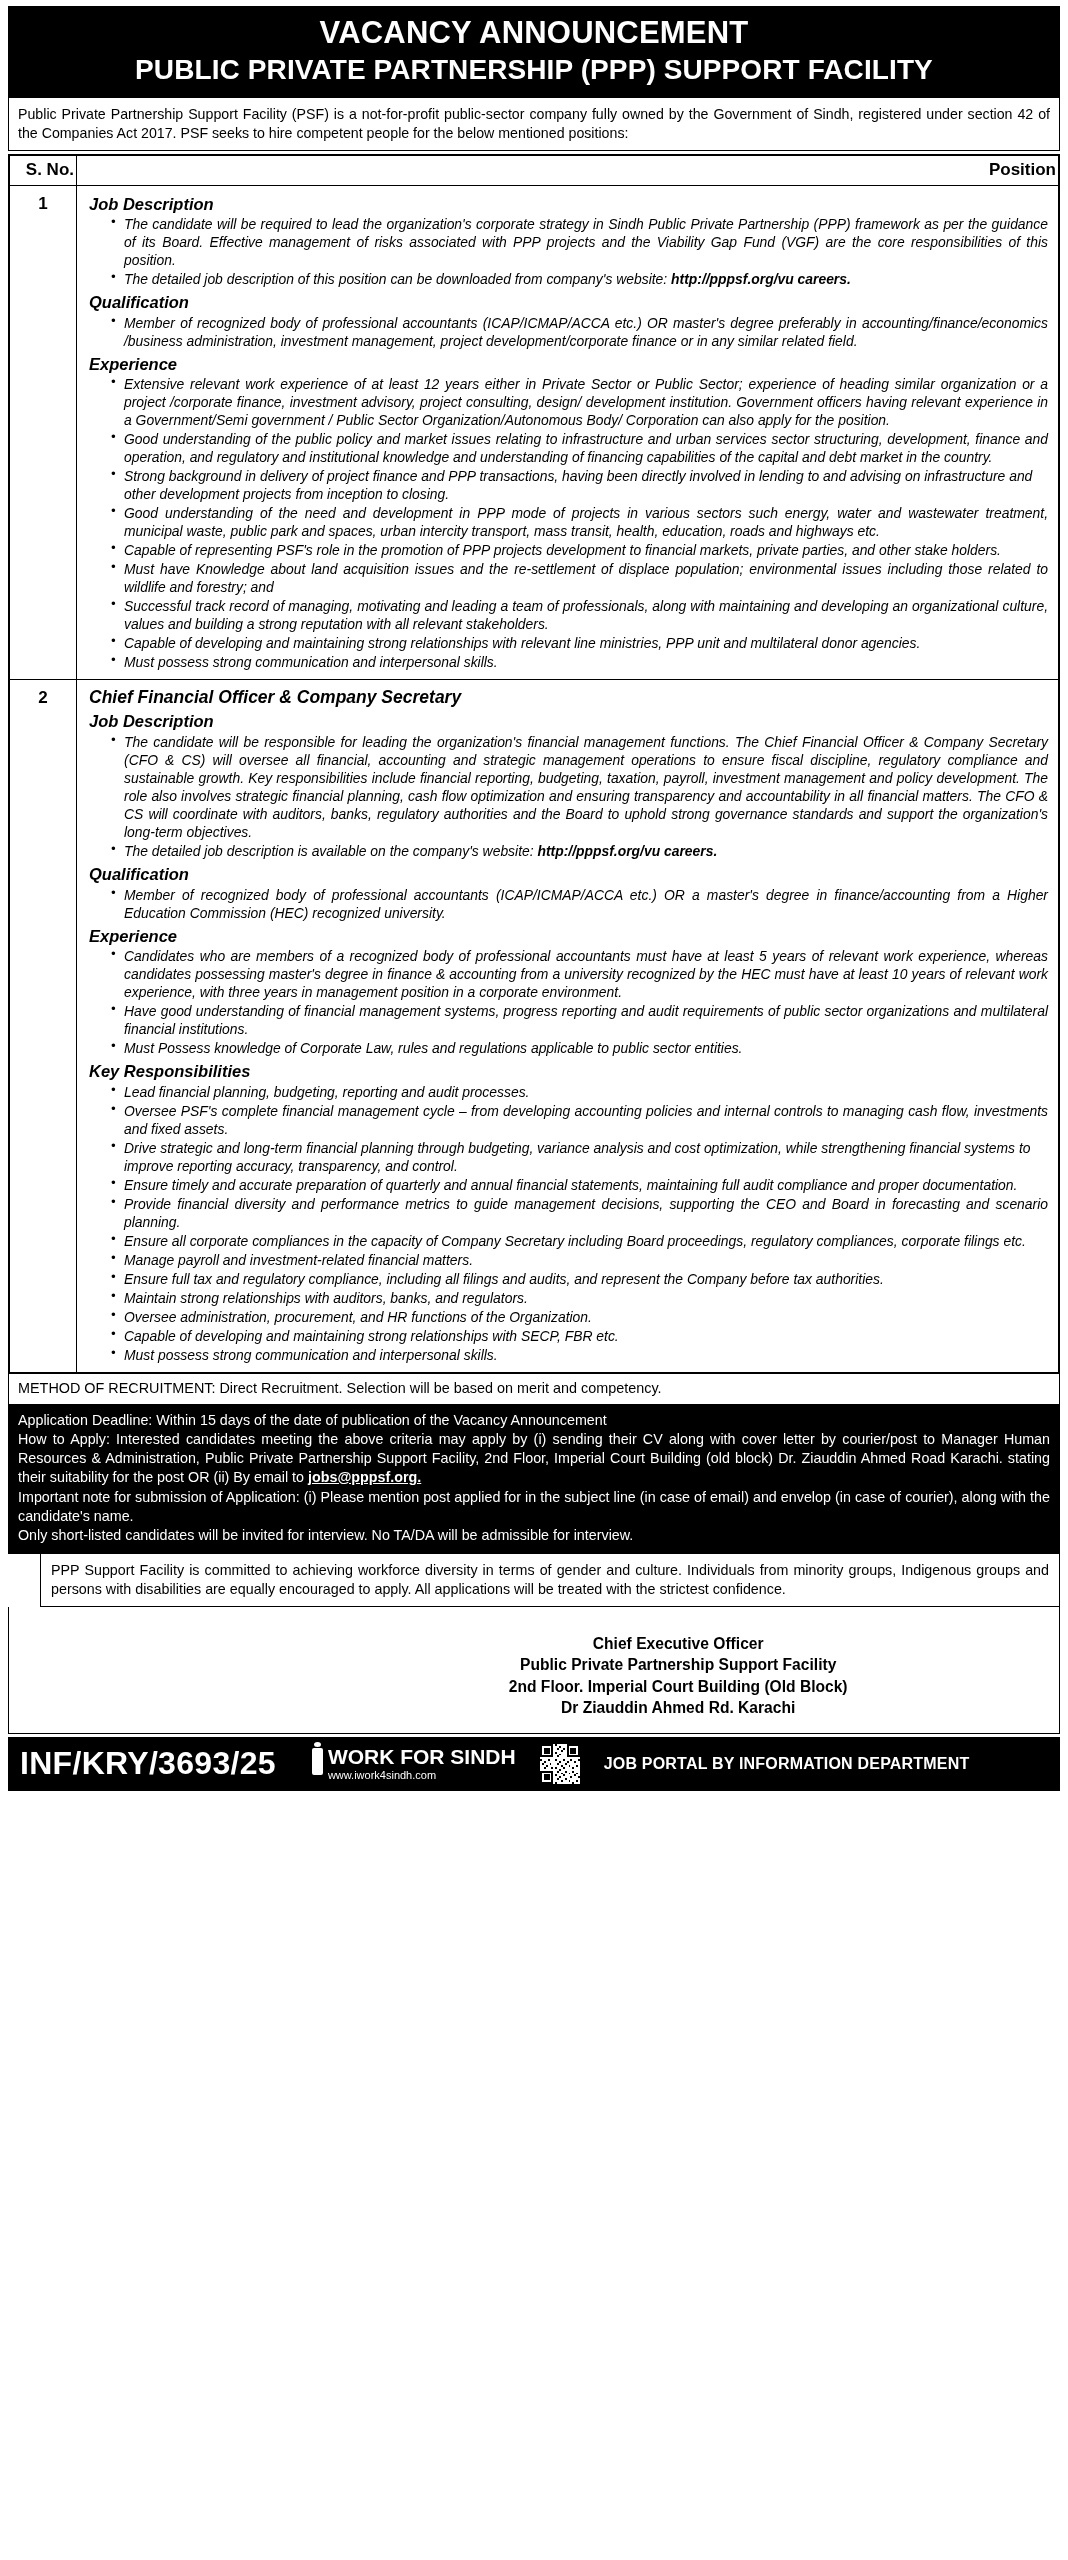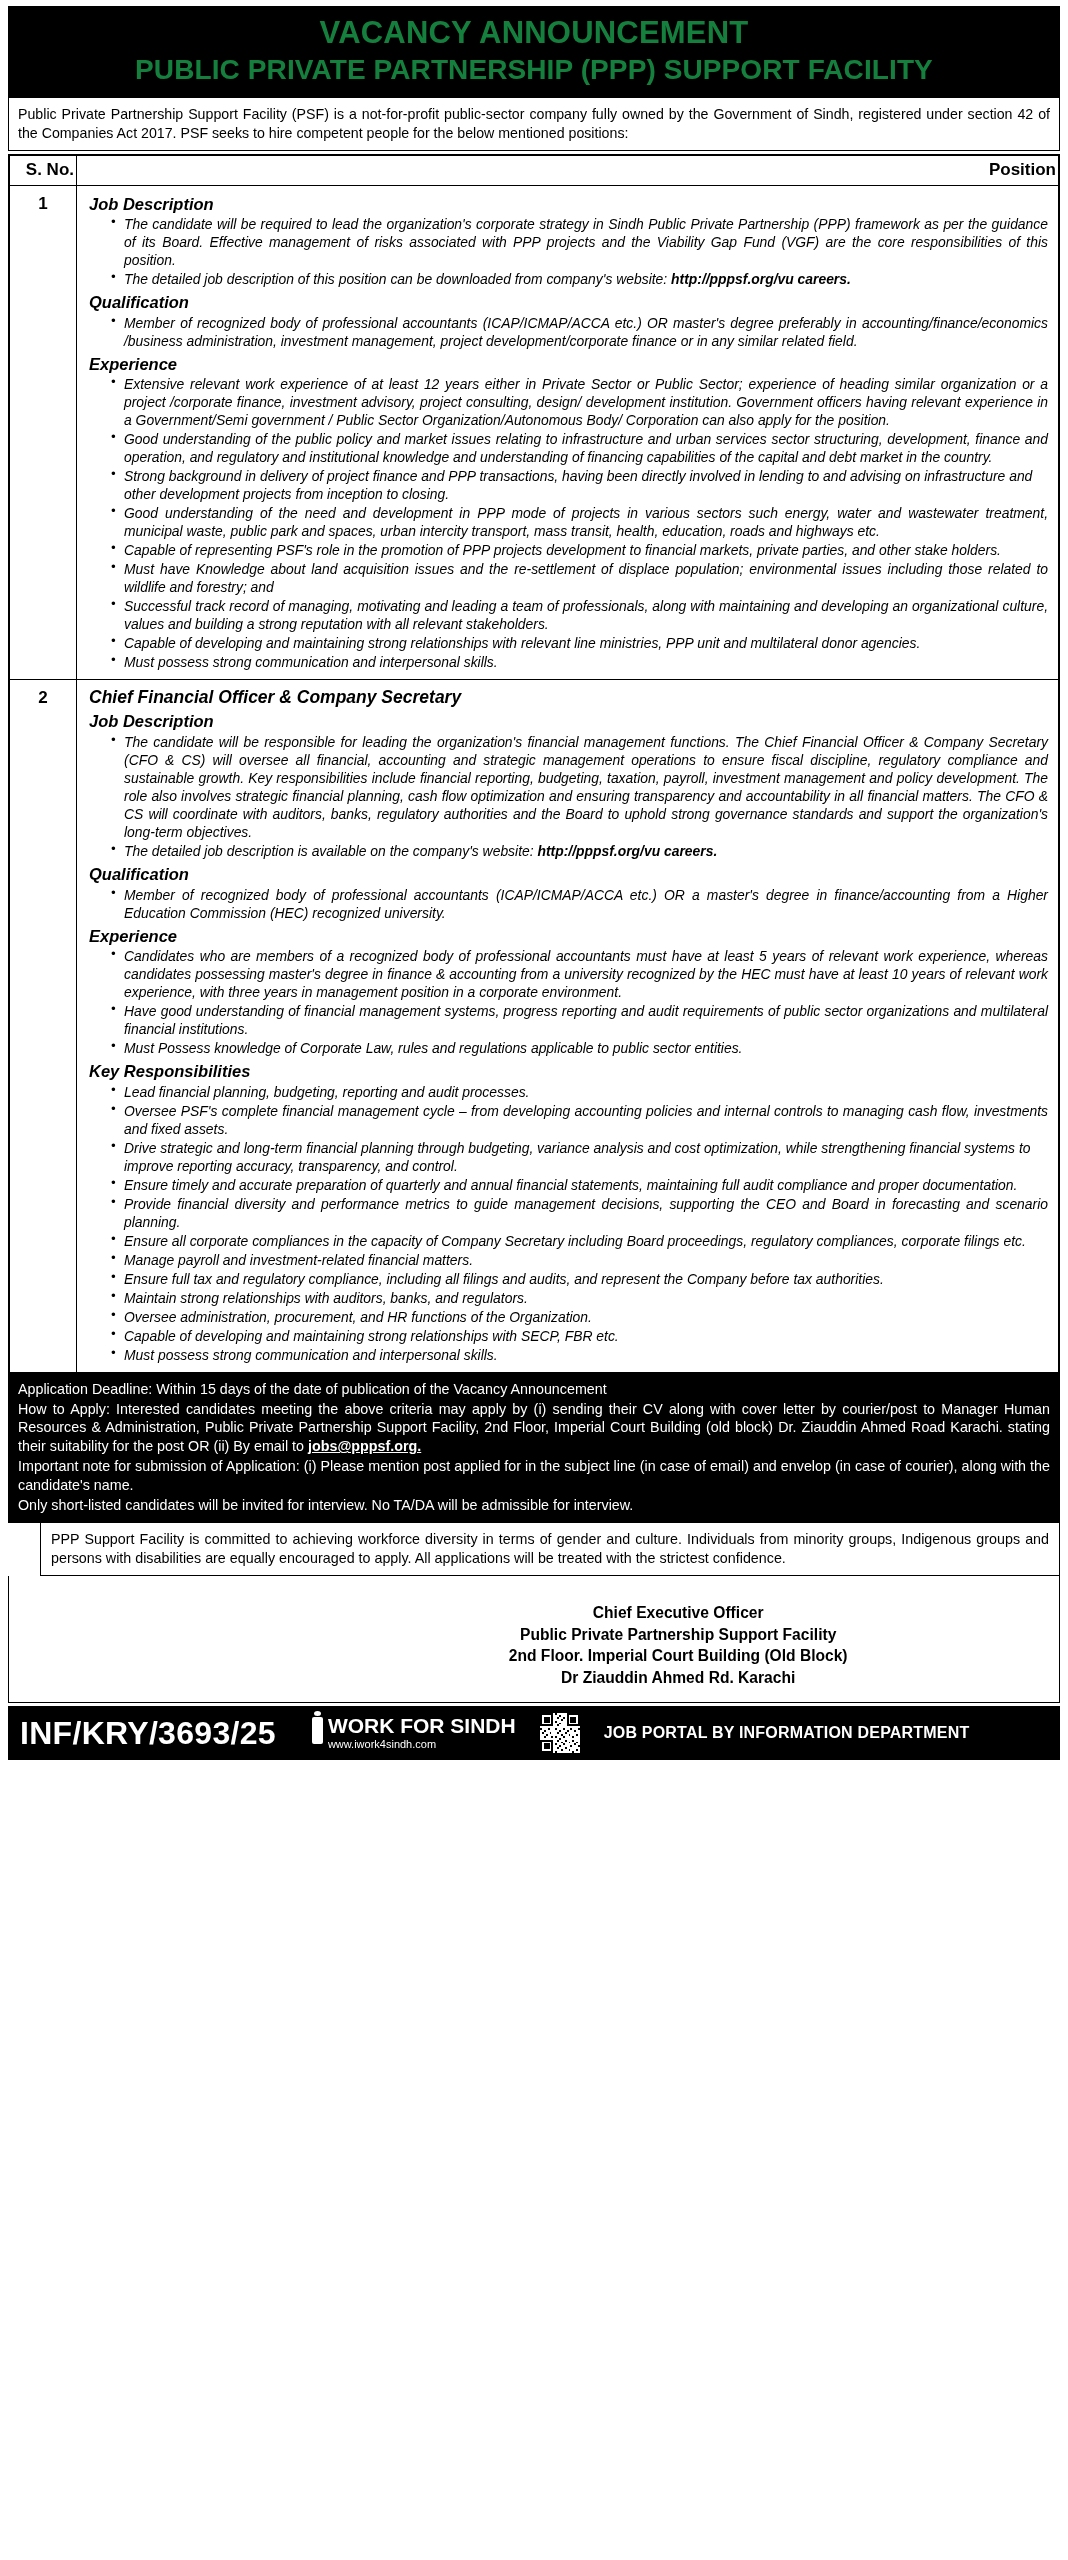--- a/index.html
+++ b/index.html
@@ -6,21 +6,21 @@
   body{
     width:1068px;
     font-family:"Liberation Sans", sans-serif;
     color:#000;
     -webkit-font-smoothing:none;
   }
   .page{width:1068px;box-sizing:border-box;padding:6px 8px 10px 8px;}
 
   
   .masthead{
-    background:#000;color:#15803d;text-align:center;
+    background:#000;color:#ffffff;text-align:center;
     padding:10px 6px 12px 6px;
   }
   .masthead .line1{
     font-size:31px;font-weight:bold;letter-spacing:.2px;line-height:1.12;
   }
   .masthead .line2{
     font-size:28px;font-weight:bold;letter-spacing:.1px;line-height:1.18;margin-top:2px;
   }
 
   
@@ -187,20 +187,21 @@
               <li>Maintain strong relationships with auditors, banks, and regulators.</li>
               <li>Oversee administration, procurement, and HR functions of the Organization.</li>
               <li>Capable of developing and maintaining strong relationships with SECP, FBR etc.</li>
               <li>Must possess strong communication and interpersonal skills.</li>
             </ul>
           </td>
         </tr>
       </tbody>
   </table>
 
+  <div class="method">METHOD OF RECRUITMENT: Direct Recruitment. Selection will be based on merit and competency.</div>
 
   <div class="apply">
     <p>Application Deadline: Within 15 days of the date of publication of the Vacancy Announcement</p>
     <p class="jst"><span>How to Apply: Interested candidates meeting the above criteria may apply by (i) sending their CV along with cover letter by courier/post to Manager Human Resources &amp; Administration, Public Private Partnership Support Facility, 2nd Floor, Imperial Court Building (old block) Dr. Ziauddin Ahmed Road Karachi. stating their suitability for the post OR (ii) By email to </span><b class="email">jobs@pppsf.org.</b></p>
     <p class="jst">Important note for submission of Application: (i) Please mention post applied for in the subject line (in case of email) and envelop (in case of courier), along with the candidate's name.</p>
     <p>Only short-listed candidates will be invited for interview. No TA/DA will be admissible for interview.</p>
   </div>
 
   <div class="diversity">PPP Support Facility is committed to achieving workforce diversity in terms of gender and culture. Individuals from minority groups, Indigenous groups and persons with disabilities are equally encouraged to apply. All applications will be treated with the strictest confidence.</div>
 

